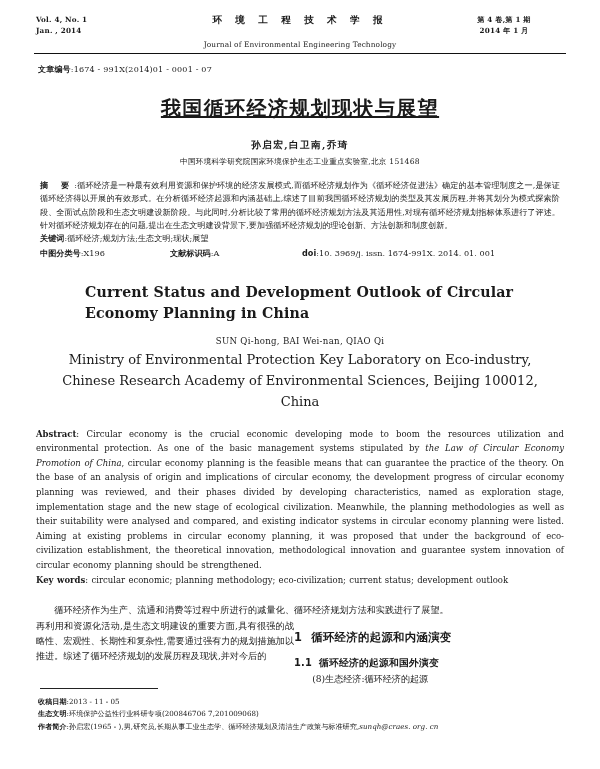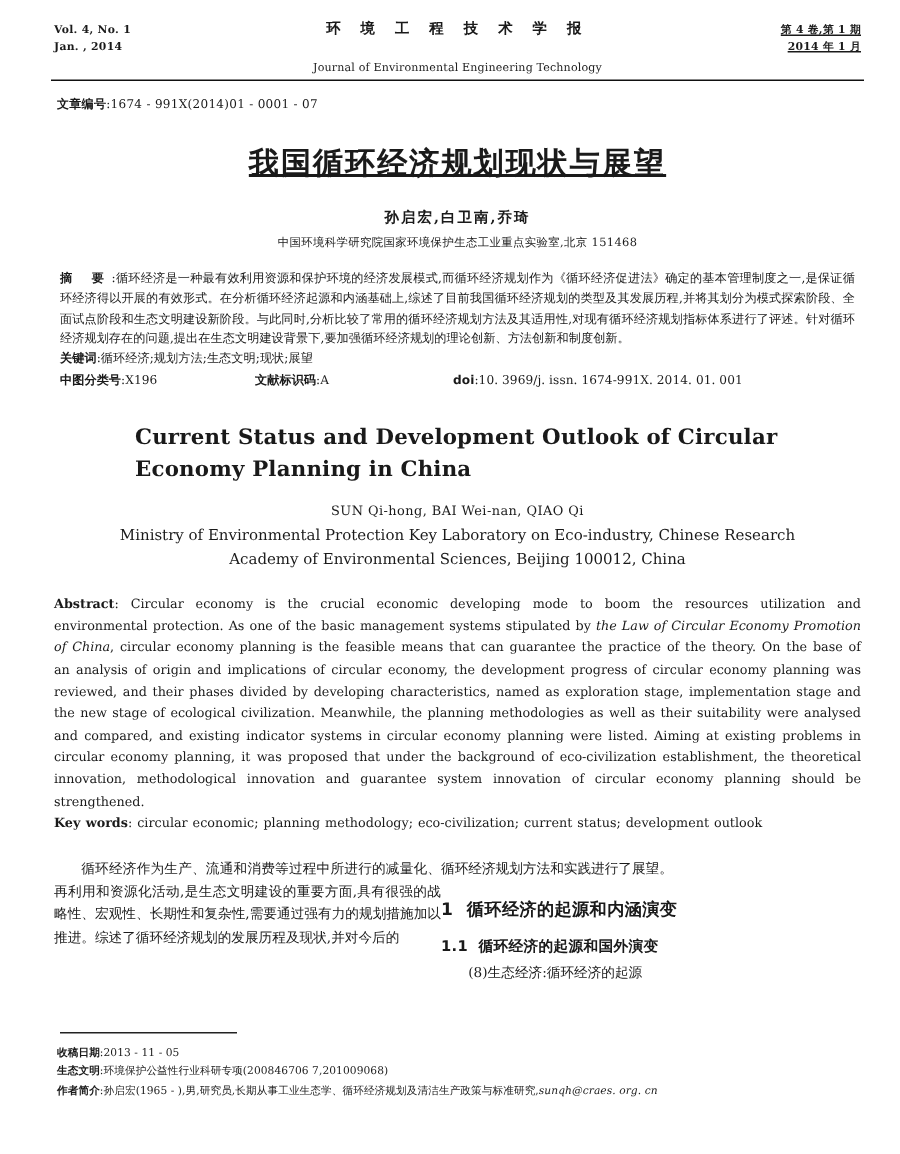--- a/index.html
+++ b/index.html
@@ -12,40 +12,40 @@
     height: 769px;
     font-family: "DejaVu Serif", "Liberation Serif", serif;
     color: #1a1a1a;
     -webkit-font-smoothing: antialiased;
   }
   .page {
     position: relative;
     width: 600px;
     height: 769px;
     box-sizing: border-box;
-    padding: 14px 24px 8px 34px;
+    padding: 14px 34px 8px 34px;
     overflow: hidden;
   }
 
   
   .runhead {
     display: flex;
     align-items: flex-start;
     justify-content: space-between;
     font-size: 7.2px;
     line-height: 1.55;
     padding: 0 2px 3px 2px;
   }
   .runhead-side {
     width: 120px;
     font-family: "DejaVu Serif", "Liberation Serif", serif;
     font-weight: bold;
     letter-spacing: 0.2px;
   }
-  .runhead-side.right { text-align: right; text-decoration: underline; }
+  .runhead-side.right { text-align: center; }
   .runhead-center {
     flex: 1;
     text-align: center;
     margin-top: -1px;
   }
   .journal-cn {
     font-size: 9.6px;
     font-weight: bold;
     letter-spacing: 5px;
     font-family: "DejaVu Sans", "Liberation Sans", sans-serif;
@@ -129,21 +129,21 @@
     font-family: "DejaVu Serif", "Liberation Serif", serif;
   }
   .authors-en {
     text-align: center;
     font-size: 8.6px;
     margin: 13px 0 0 0;
     letter-spacing: 0.3px;
   }
   .affil-en {
     text-align: center;
-    font-size: 10px;
+    font-size: 13px;
     line-height: 1.6;
     margin: 4px auto 0 auto;
     width: 480px;
   }
 
   
   .abs-en {
     margin: 14px 2px 0 2px;
     font-size: 8.5px;
     line-height: 1.72;

